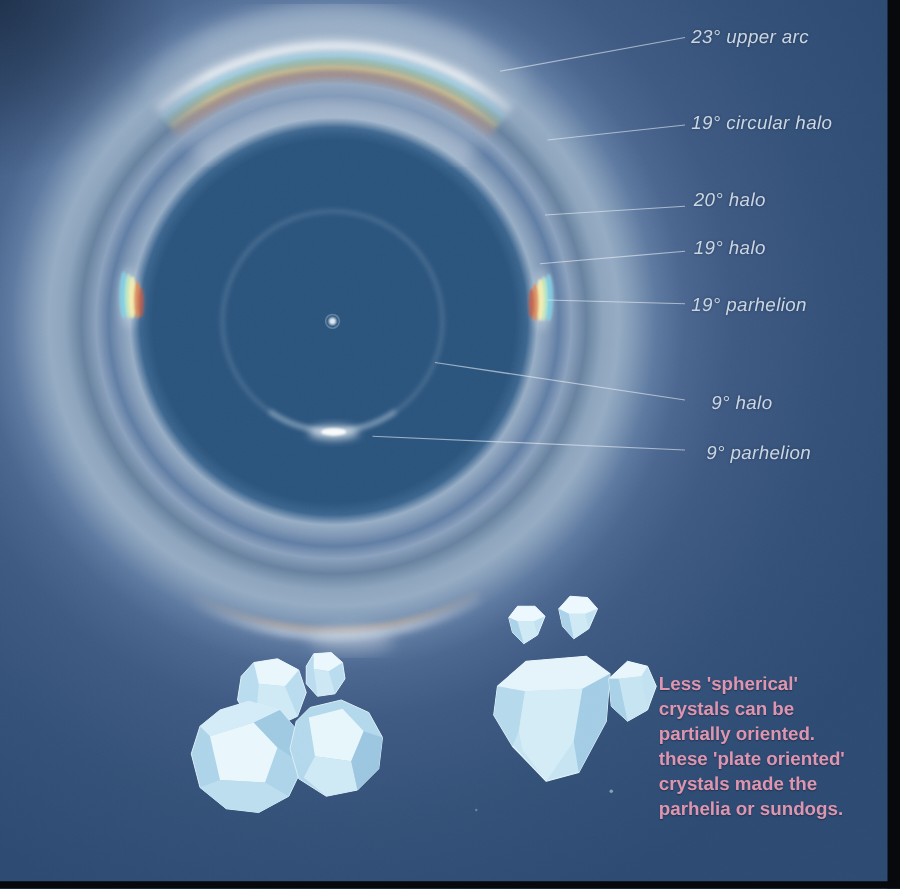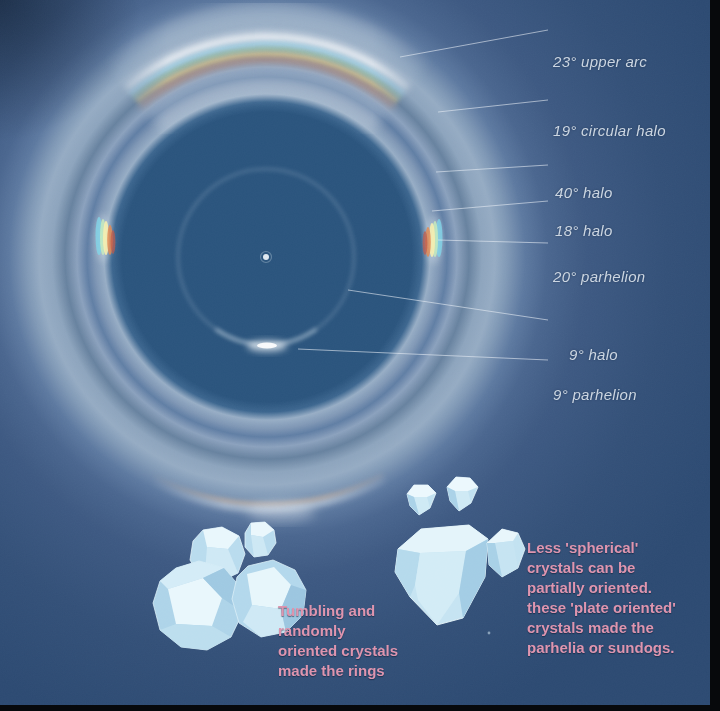--- a/index.html
+++ b/index.html
@@ -10,21 +10,20 @@
   }
   .stage svg{position:absolute;left:0;top:0;}
   .lbl{
     position:absolute;
     font-style:italic;
     font-size:15px;
     color:#ccd6e2;
     letter-spacing:.3px;
     white-space:nowrap;
     text-shadow:0 0 2px rgba(18,38,64,.55);
-    margin-top:32px;
   }
   .note{
     position:absolute;
     font-weight:bold;
     font-size:15px;
     line-height:20px;
     color:#de95af;
     white-space:pre-line;
     text-shadow:0 1px 1px rgba(12,28,48,.55);
   }
@@ -207,30 +206,26 @@
 
       <circle cx="489" cy="633" r="1.4" fill="#cfe4f0" opacity="0.55"></circle>
       <circle cx="381" cy="648" r="1" fill="#cfe4f0" opacity="0.35"></circle>
     </g>
 
     <rect width="720" height="711" filter="url(#grain)" opacity="0.5"></rect>
   </svg>
 
   <div class="lbl" style="left:553px;top:21px">23° upper arc</div>
   <div class="lbl" style="left:553px;top:90px">19° circular halo</div>
-  <div class="lbl" style="left:555px;top:152px">40° halo</div>
-  <div class="lbl" style="left:555px;top:190px">18° halo</div>
-  <div class="lbl" style="left:553px;top:236px">20° parhelion</div>
+  <div class="lbl" style="left:555px;top:152px">20° halo</div>
+  <div class="lbl" style="left:555px;top:190px">19° halo</div>
+  <div class="lbl" style="left:553px;top:236px">19° parhelion</div>
   <div class="lbl" style="left:569px;top:314px">9° halo</div>
-  <div class="lbl" style="left:553px;top:354px">9° parhelion</div>
-
-  <div class="note note-left">Tumbling and
-randomly
-oriented crystals
-made the rings</div>
+  <div class="lbl" style="left:565px;top:354px">9° parhelion</div>
+
   <div class="note note-right">Less 'spherical'
 crystals can be
 partially oriented.
 these 'plate oriented'
 crystals made the
 parhelia or sundogs.</div>
 
   <div class="edge-right"></div>
   <div class="edge-bottom"></div>
 </div>

